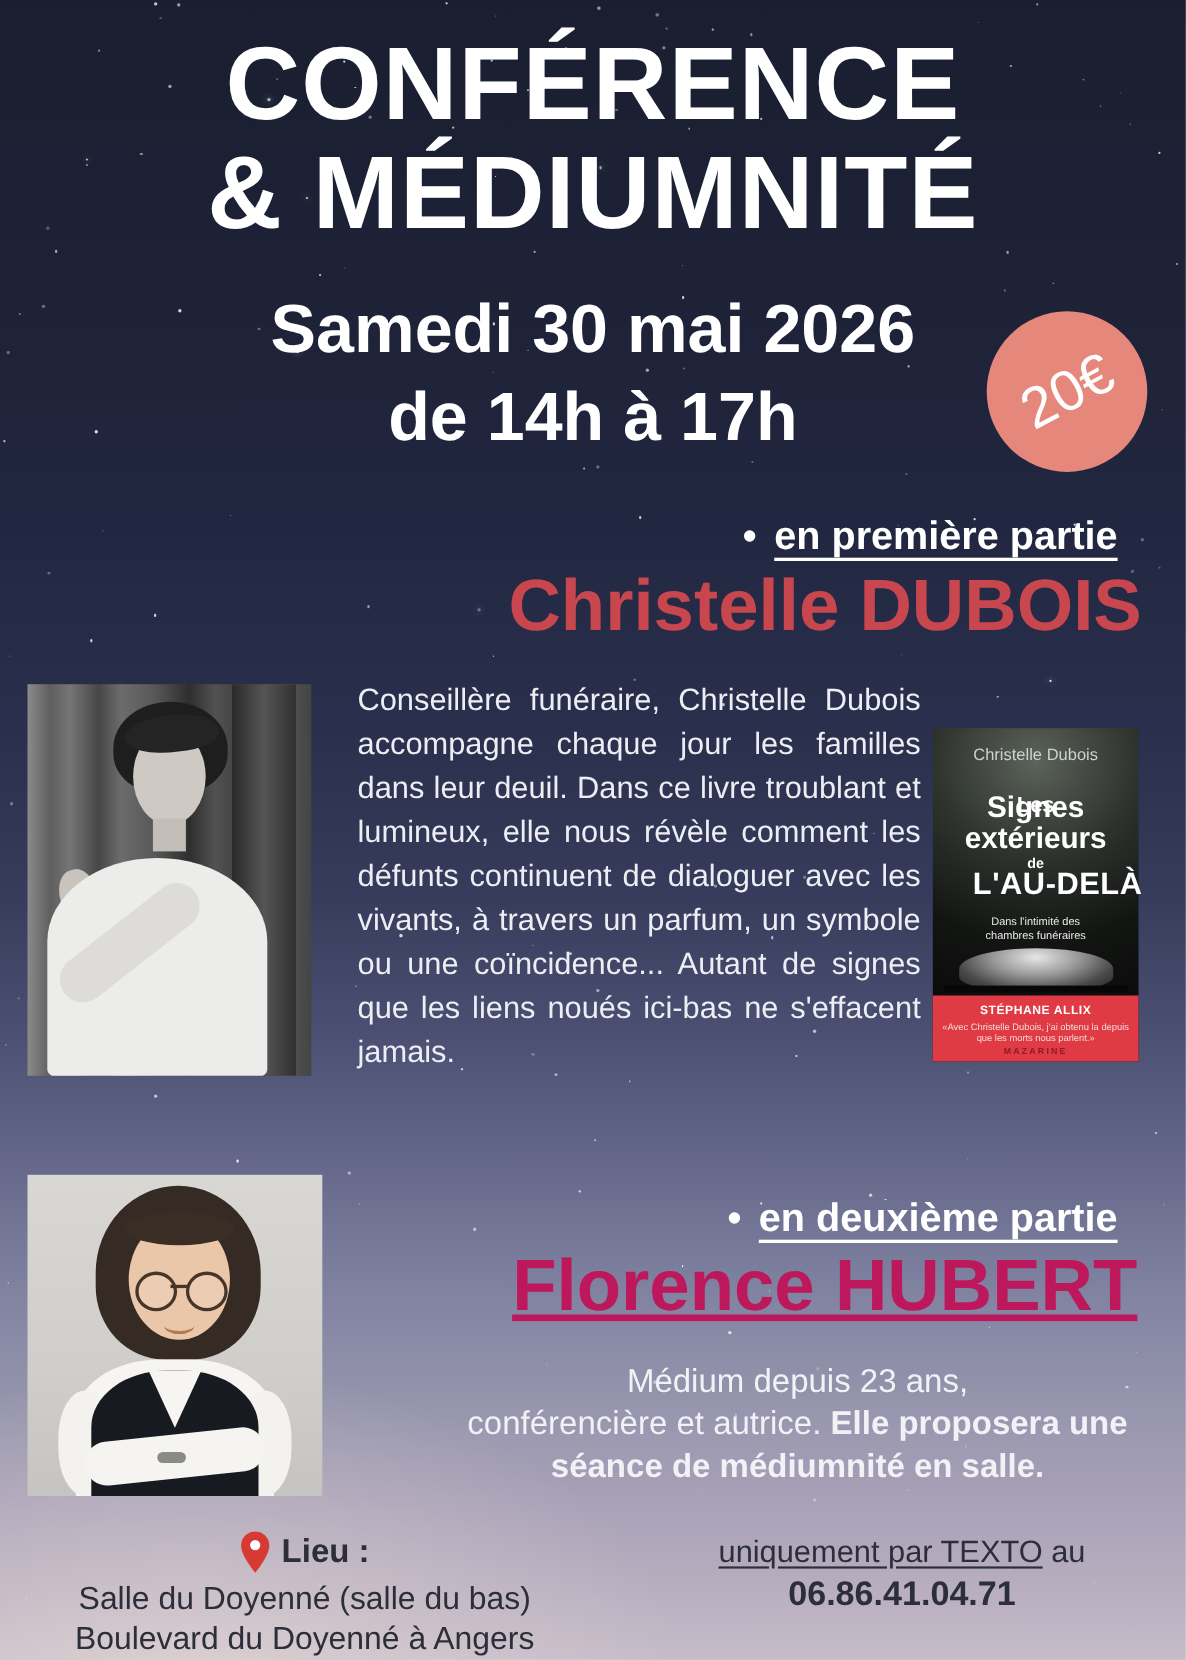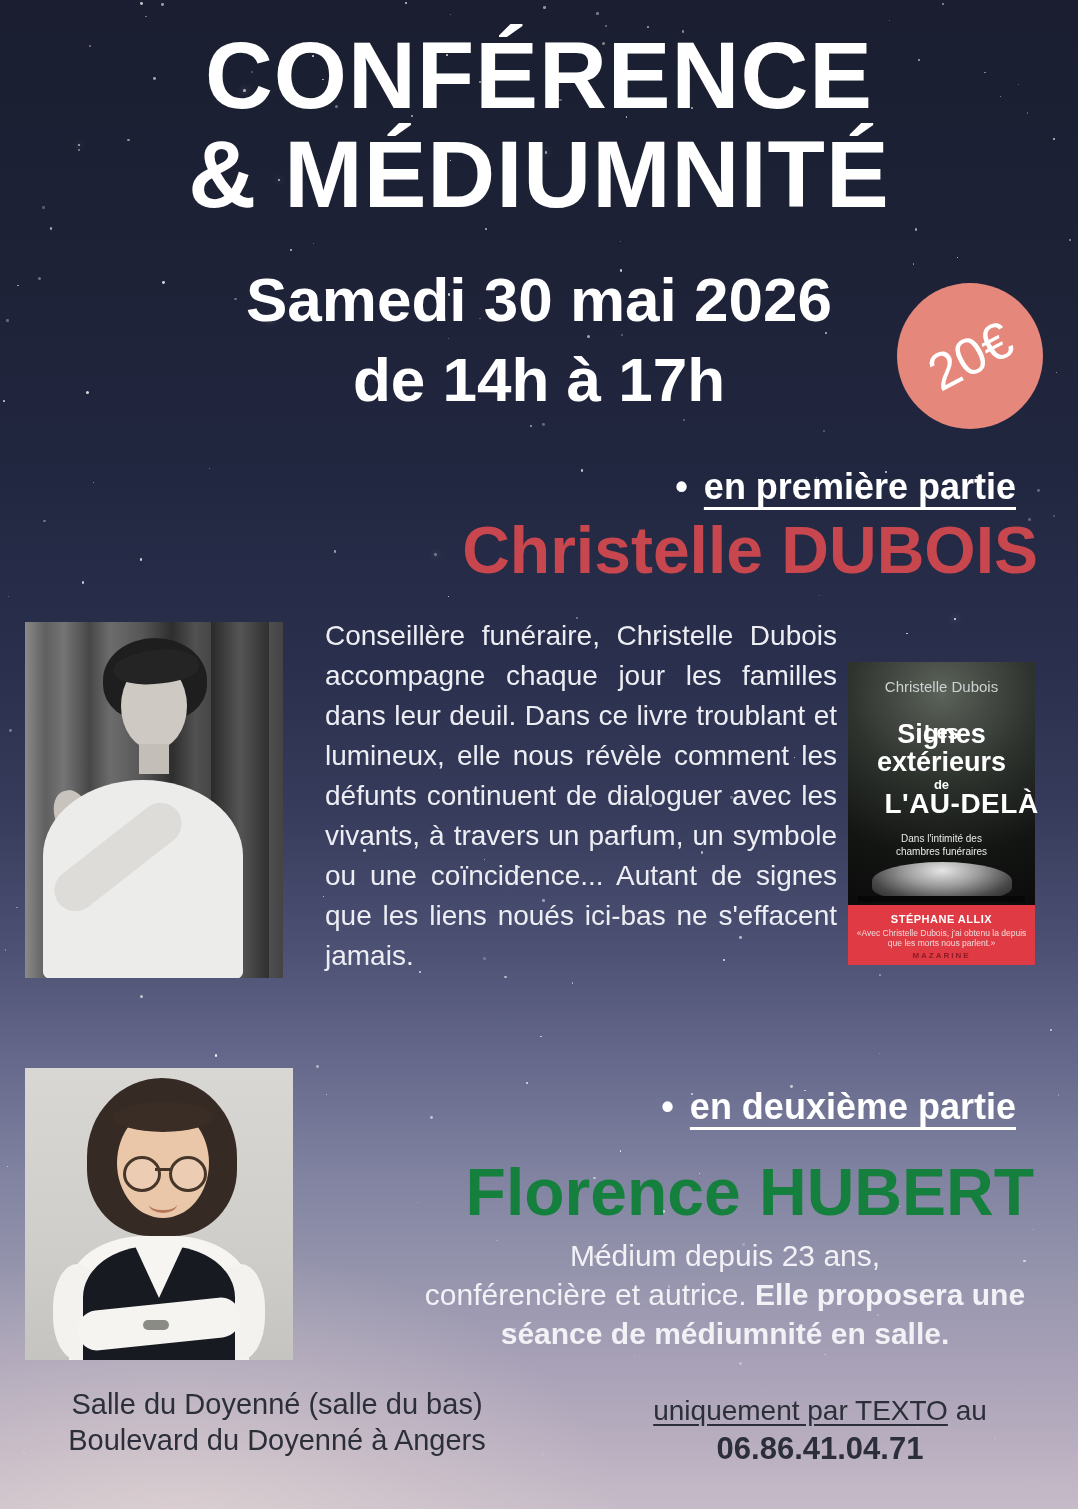--- a/index.html
+++ b/index.html
@@ -29,21 +29,21 @@
   .badge span{display:block;transform:rotate(-28deg);color:#fff;font-size:52px;font-weight:400;}
 
   
   .part-label{color:#fff;font-size:36px;font-weight:700;white-space:nowrap;}
   .part-label .bullet{margin-right:16px;text-decoration:none;}
   .part-label .u{text-decoration:underline;text-decoration-thickness:3px;text-underline-offset:8px;}
   .label1{right:62px;top:466px;}
   .label2{right:62px;top:1086px;}
   .speaker{font-weight:700;font-size:66px;white-space:nowrap;}
   .name1{right:40px;top:512px;color:#c8474f;}
-  .name2{right:44px;top:1154px;color:#15803d;}
+  .name2{right:44px;top:1130px;color:#be185d;text-decoration:underline;}
 
   
   .desc1{left:325px;top:616px;width:512px;margin:0;color:#edeef4;
          font-size:28px;line-height:40px;text-align:justify;}
 
   
   .desc2{left:380px;top:1236px;width:690px;text-align:center;color:#f2f1f6;
          font-size:30px;line-height:39px;}
   .desc2 b{font-weight:700;}
 
@@ -377,20 +377,27 @@
 </div>
 <div class="layer speaker name2">Florence HUBERT</div>
 
 <div class="layer desc2">
   <div>Médium depuis 23 ans,</div>
   <div><span>conférencière et autrice. </span><b>Elle proposera une</b></div>
   <div><b>séance de médiumnité en salle.</b></div>
 </div>
 
 <div class="layer footer-left">
+  <div class="lieu-row">
+    <svg width="28" height="38" viewBox="0 0 24 32">
+      <path d="M12 0C5.9 0 1 4.9 1 11c0 8 11 21 11 21s11-13 11-21C23 4.9 18.1 0 12 0z" fill="#d63a33"></path>
+      <circle cx="12" cy="10.5" r="4" fill="#fff"></circle>
+    </svg>
+    <span>Lieu :</span>
+  </div>
   <div class="line">Salle du Doyenné (salle du bas)</div>
   <div class="line">Boulevard du Doyenné à Angers</div>
 </div>
 
 <div class="layer footer-right">
   <div class="fr-texto"><span class="u">uniquement par TEXTO</span><span> au</span></div>
   <div class="fr-phone">06.86.41.04.71</div>
 </div>
 
 </body></html>

